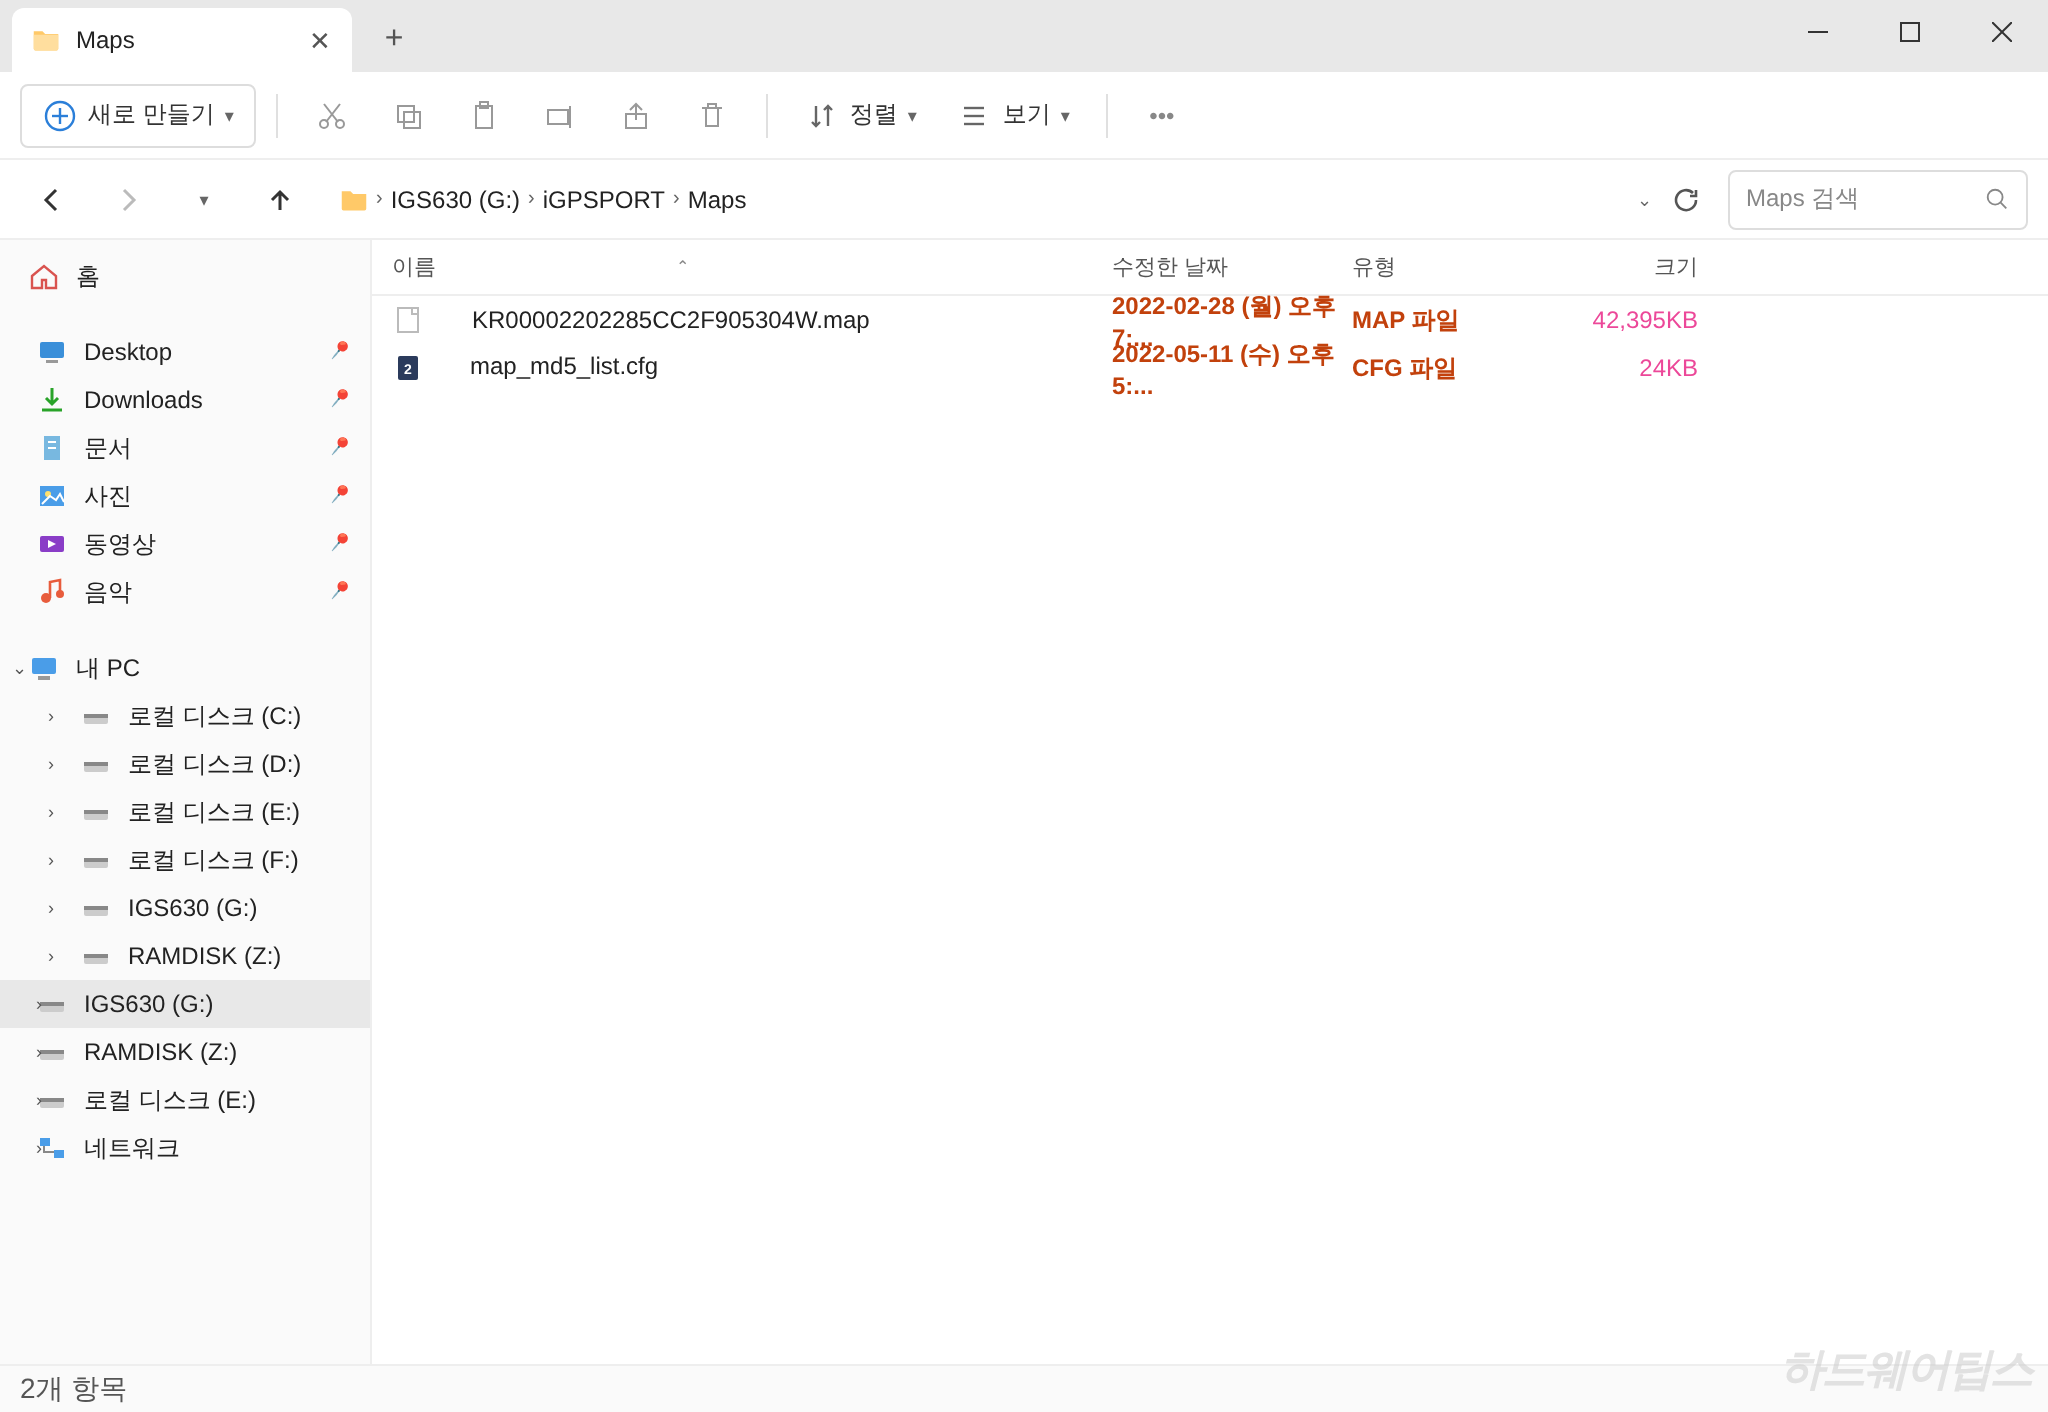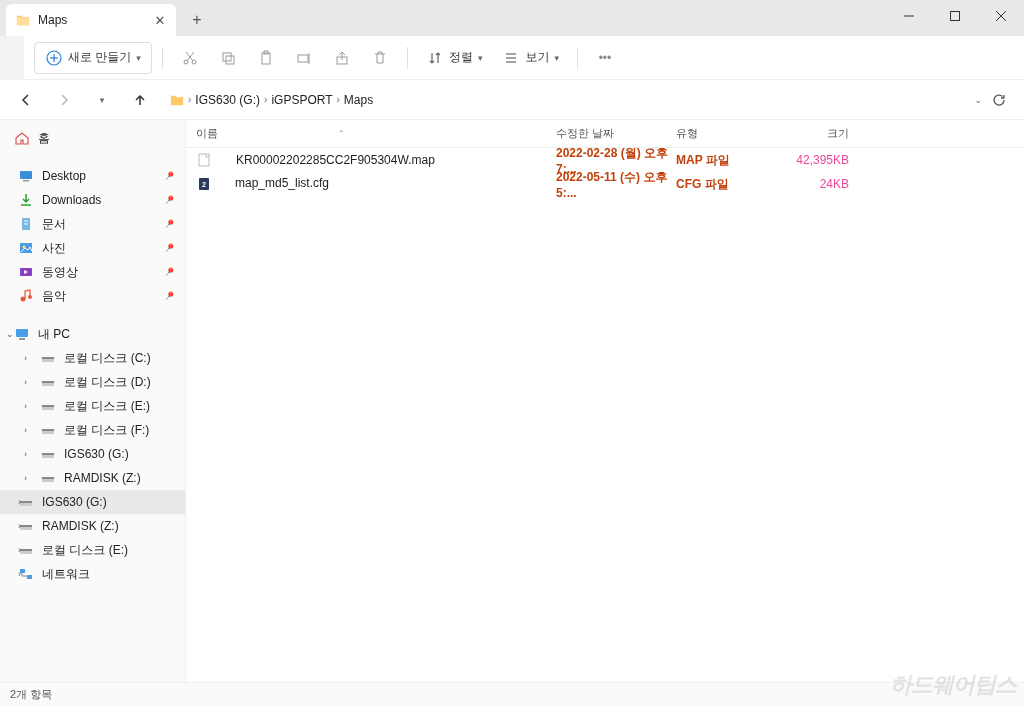--- a/index.html
+++ b/index.html
@@ -10,21 +10,21 @@
     
     .titlebar { height: 36px; background: #e8e8e8; display: flex; align-items: flex-end; position: relative; }
     .tab { background: #fff; height: 32px; min-width: 170px; border-radius: 6px 6px 0 0; display: flex; align-items: center; padding: 0 8px 0 10px; margin-left: 6px; gap: 8px; font-size: 12px; color: #222; }
     .tab .icon-folder { width: 14px; height: 14px; display: inline-block; }
     .tab .close { margin-left: auto; width: 16px; height: 16px; display: flex; align-items: center; justify-content: center; font-size: 13px; color: #555; border-radius: 3px; }
     .newtab { width: 34px; height: 28px; display: flex; align-items: center; justify-content: center; font-size: 16px; color: #555; margin-left: 4px; margin-bottom: 2px; }
     .win-controls { position: absolute; right: 0; top: 0; display: flex; height: 32px; }
     .win-btn { width: 46px; display: flex; align-items: center; justify-content: center; color: #333; }
     
     
-    .toolbar { height: 44px; background: #fff; border-bottom: 1px solid #eee; display: flex; align-items: center; padding: 0 10px; gap: 4px; margin-left: 24px; }
+    .toolbar { height: 44px; background: #fff; border-bottom: 1px solid #eee; display: flex; align-items: center; padding: 0 10px; gap: 4px; }
     .tb-btn { height: 32px; padding: 0 8px; display: flex; align-items: center; gap: 5px; border-radius: 4px; font-size: 12px; color: #333; }
     .tb-btn.new { padding: 0 10px; border: 1px solid #ddd; }
     .tb-icon { width: 18px; height: 18px; display: flex; align-items: center; justify-content: center; color: #5a9bd5; }
     .tb-icon.gray { color: #888; }
     .tb-sep { width: 1px; height: 22px; background: #e0e0e0; margin: 0 6px; }
     .chev-d { font-size: 9px; color: #666; }
     
     
     .addressbar { height: 40px; background: #fff; border-bottom: 1px solid #eee; display: flex; align-items: center; padding: 0 10px; gap: 6px; }
     .nav-btn { width: 32px; height: 32px; display: flex; align-items: center; justify-content: center; color: #222; border-radius: 4px; }
@@ -55,21 +55,21 @@
     .col-date { flex: 0 0 120px; }
     .col-type { flex: 0 0 95px; }
     .col-size { flex: 0 0 90px; text-align: right; padding-right: 12px; }
     .sort-ind { font-size: 8px; color: #888; }
     .fl-row { height: 24px; display: flex; align-items: center; padding-left: 10px; font-size: 12px; color: #222; }
     .fl-row .col-date, .fl-row .col-type { color: #c2410c; font-weight: bold; }
     .fl-row .col-size { color: #ec4899; }
     .file-icon { width: 16px; height: 16px; margin-right: 6px; display: inline-flex; align-items: center; justify-content: center; }
     
     
-    .statusbar { height: 24px; background: #fafafa; border-top: 1px solid #eee; display: flex; align-items: center; padding: 0 10px; font-size: 11px; color: #555; }
+    .statusbar { height: 24px; background: #fafafa; border-top: 1px solid #eee; display: flex; align-items: center; padding: 0 10px; font-size: 14px; color: #555; }
     
     .watermark { position: absolute; right: 8px; bottom: 6px; font-size: 22px; font-weight: 800; color: rgba(200,200,200,0.5); font-style: italic; letter-spacing: -1px; }
     
     svg { display: block; }
   </style>
 </head>
 <body>
 
 <div class="window">
 
@@ -224,20 +224,29 @@
       <span class="bc-chev">›</span>
       <span>iGPSPORT</span>
       <span class="bc-chev">›</span>
       <span>Maps</span>
     </div>
     <div class="addr-right">
       <span class="chev-d">⌄</span>
       <span>
           <svg width="14" height="14" viewBox="0 0 14 14">
             <path d="M12 7a5 5 0 1 1-1.5-3.5M12 2v3h-3" fill="none" stroke="#555" stroke-width="1.3"></path>
+          </svg>
+        </span>
+    </div>
+    <div class="search">
+      <span>Maps 검색</span>
+      <span>
+          <svg width="13" height="13" viewBox="0 0 14 14">
+            <circle cx="6" cy="6" r="4" fill="none" stroke="#888"></circle>
+            <line x1="9" y1="9" x2="12" y2="12" stroke="#888"></line>
           </svg>
         </span>
     </div>
   </div>
 
   <div class="content">
 
     <div class="sidebar">
       <div class="sb-item">
         <span>

